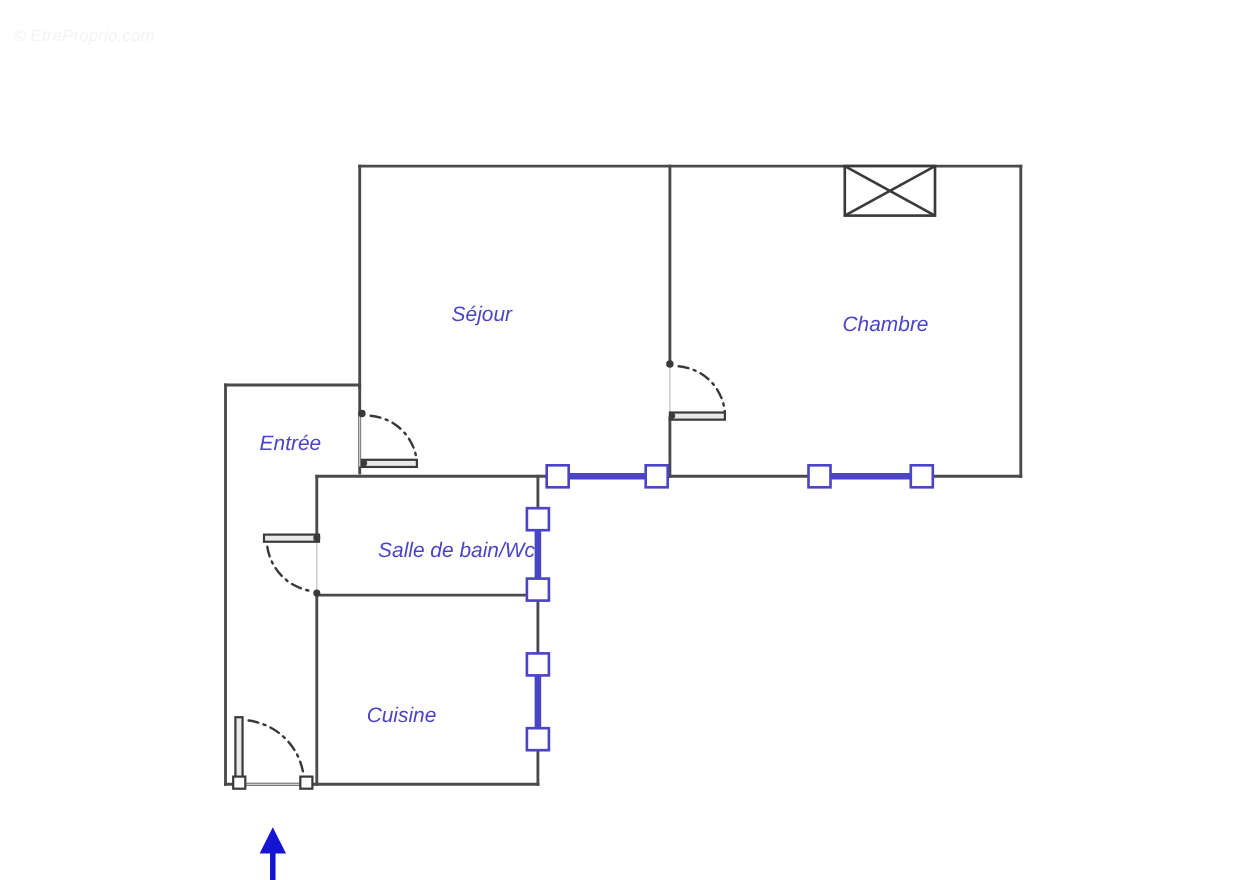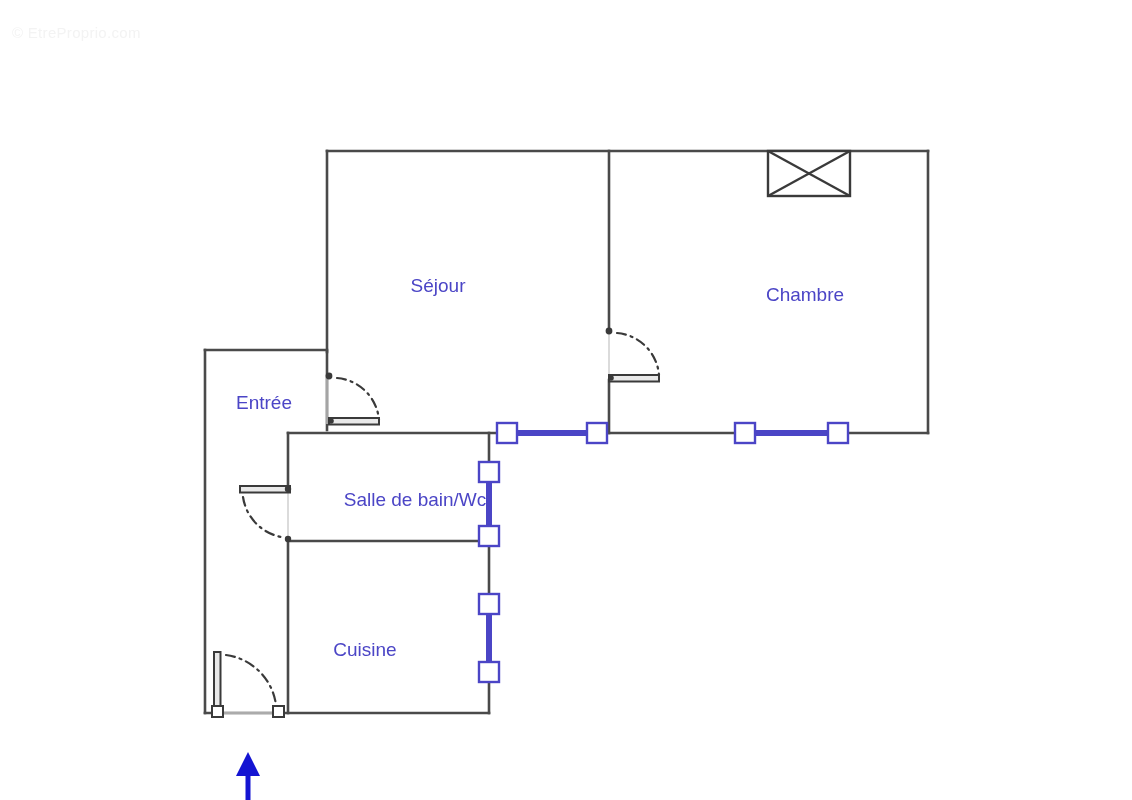--- a/index.html
+++ b/index.html
@@ -14,20 +14,21 @@
     overflow: hidden;
     font-family: "Liberation Sans", sans-serif;
   }
 
   #plan-root {
     position: absolute;
     left: 0;
     top: 0;
     width: 1132px;
     height: 800px;
+    font-style: italic;
   }
 
   .watermark {
     position: absolute;
     left: 12px;
     top: 24px;
     font-family: "Liberation Sans", sans-serif;
     font-size: 15px;
     letter-spacing: 0.3px;
     color: #f3f3f3;

